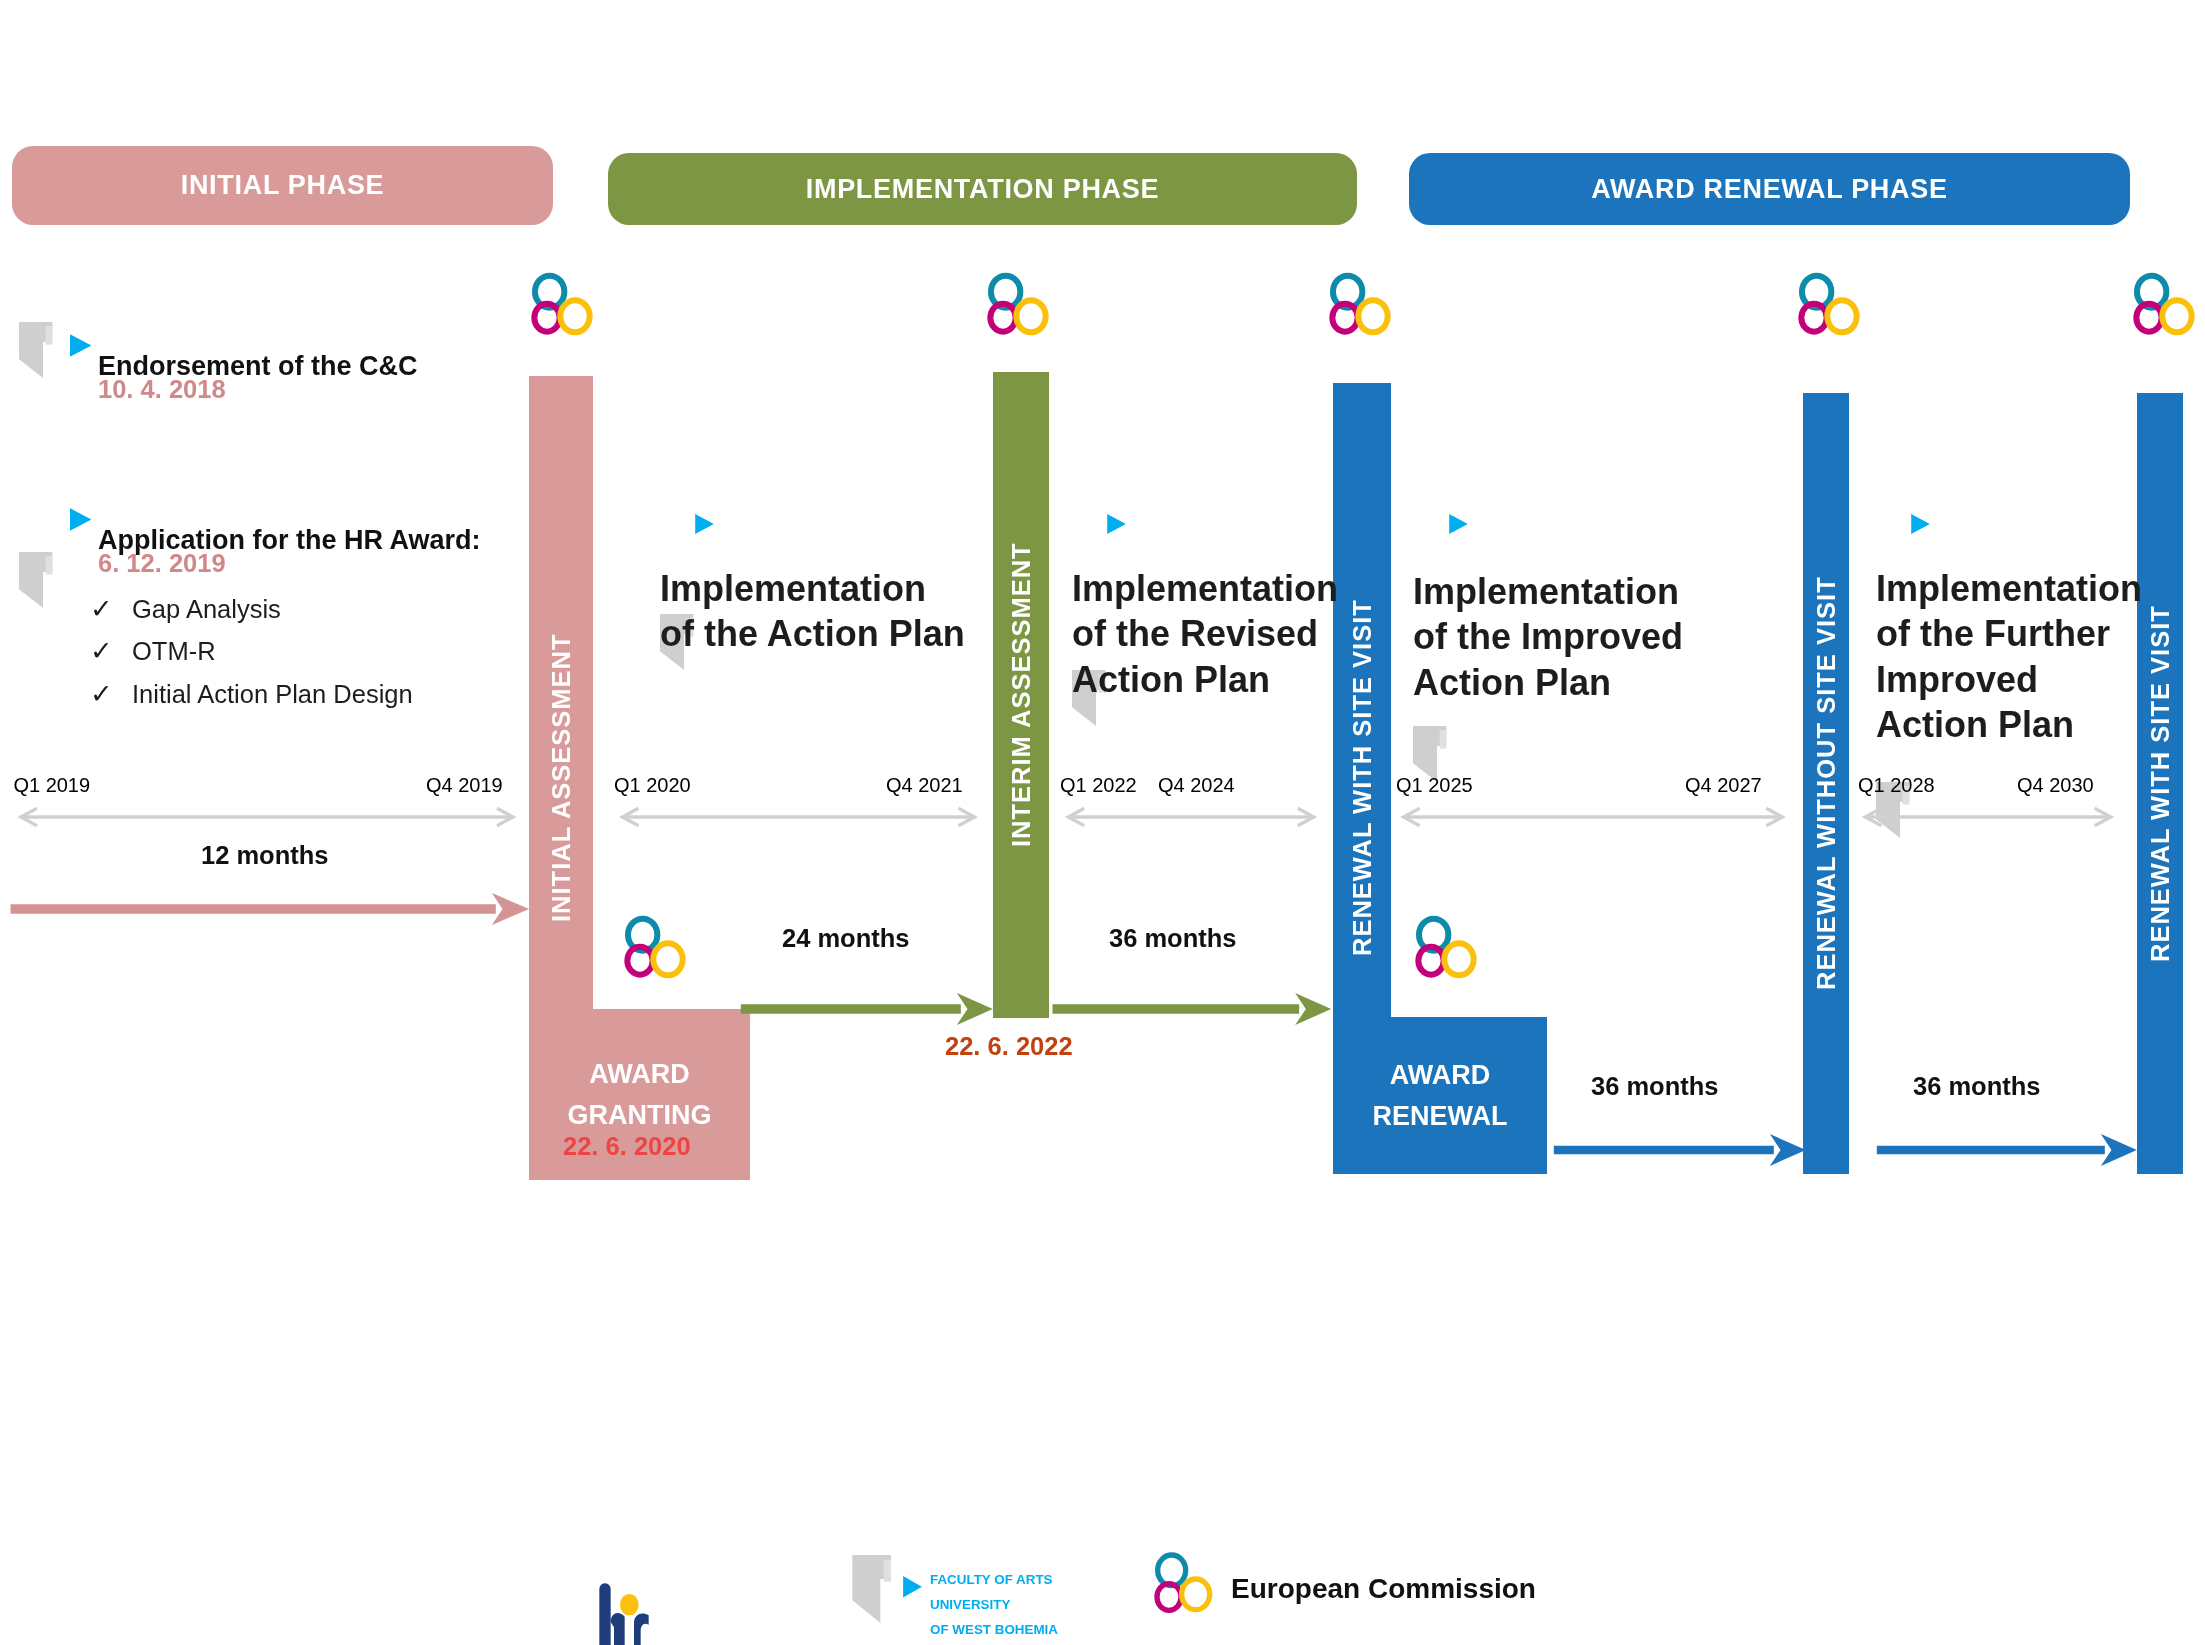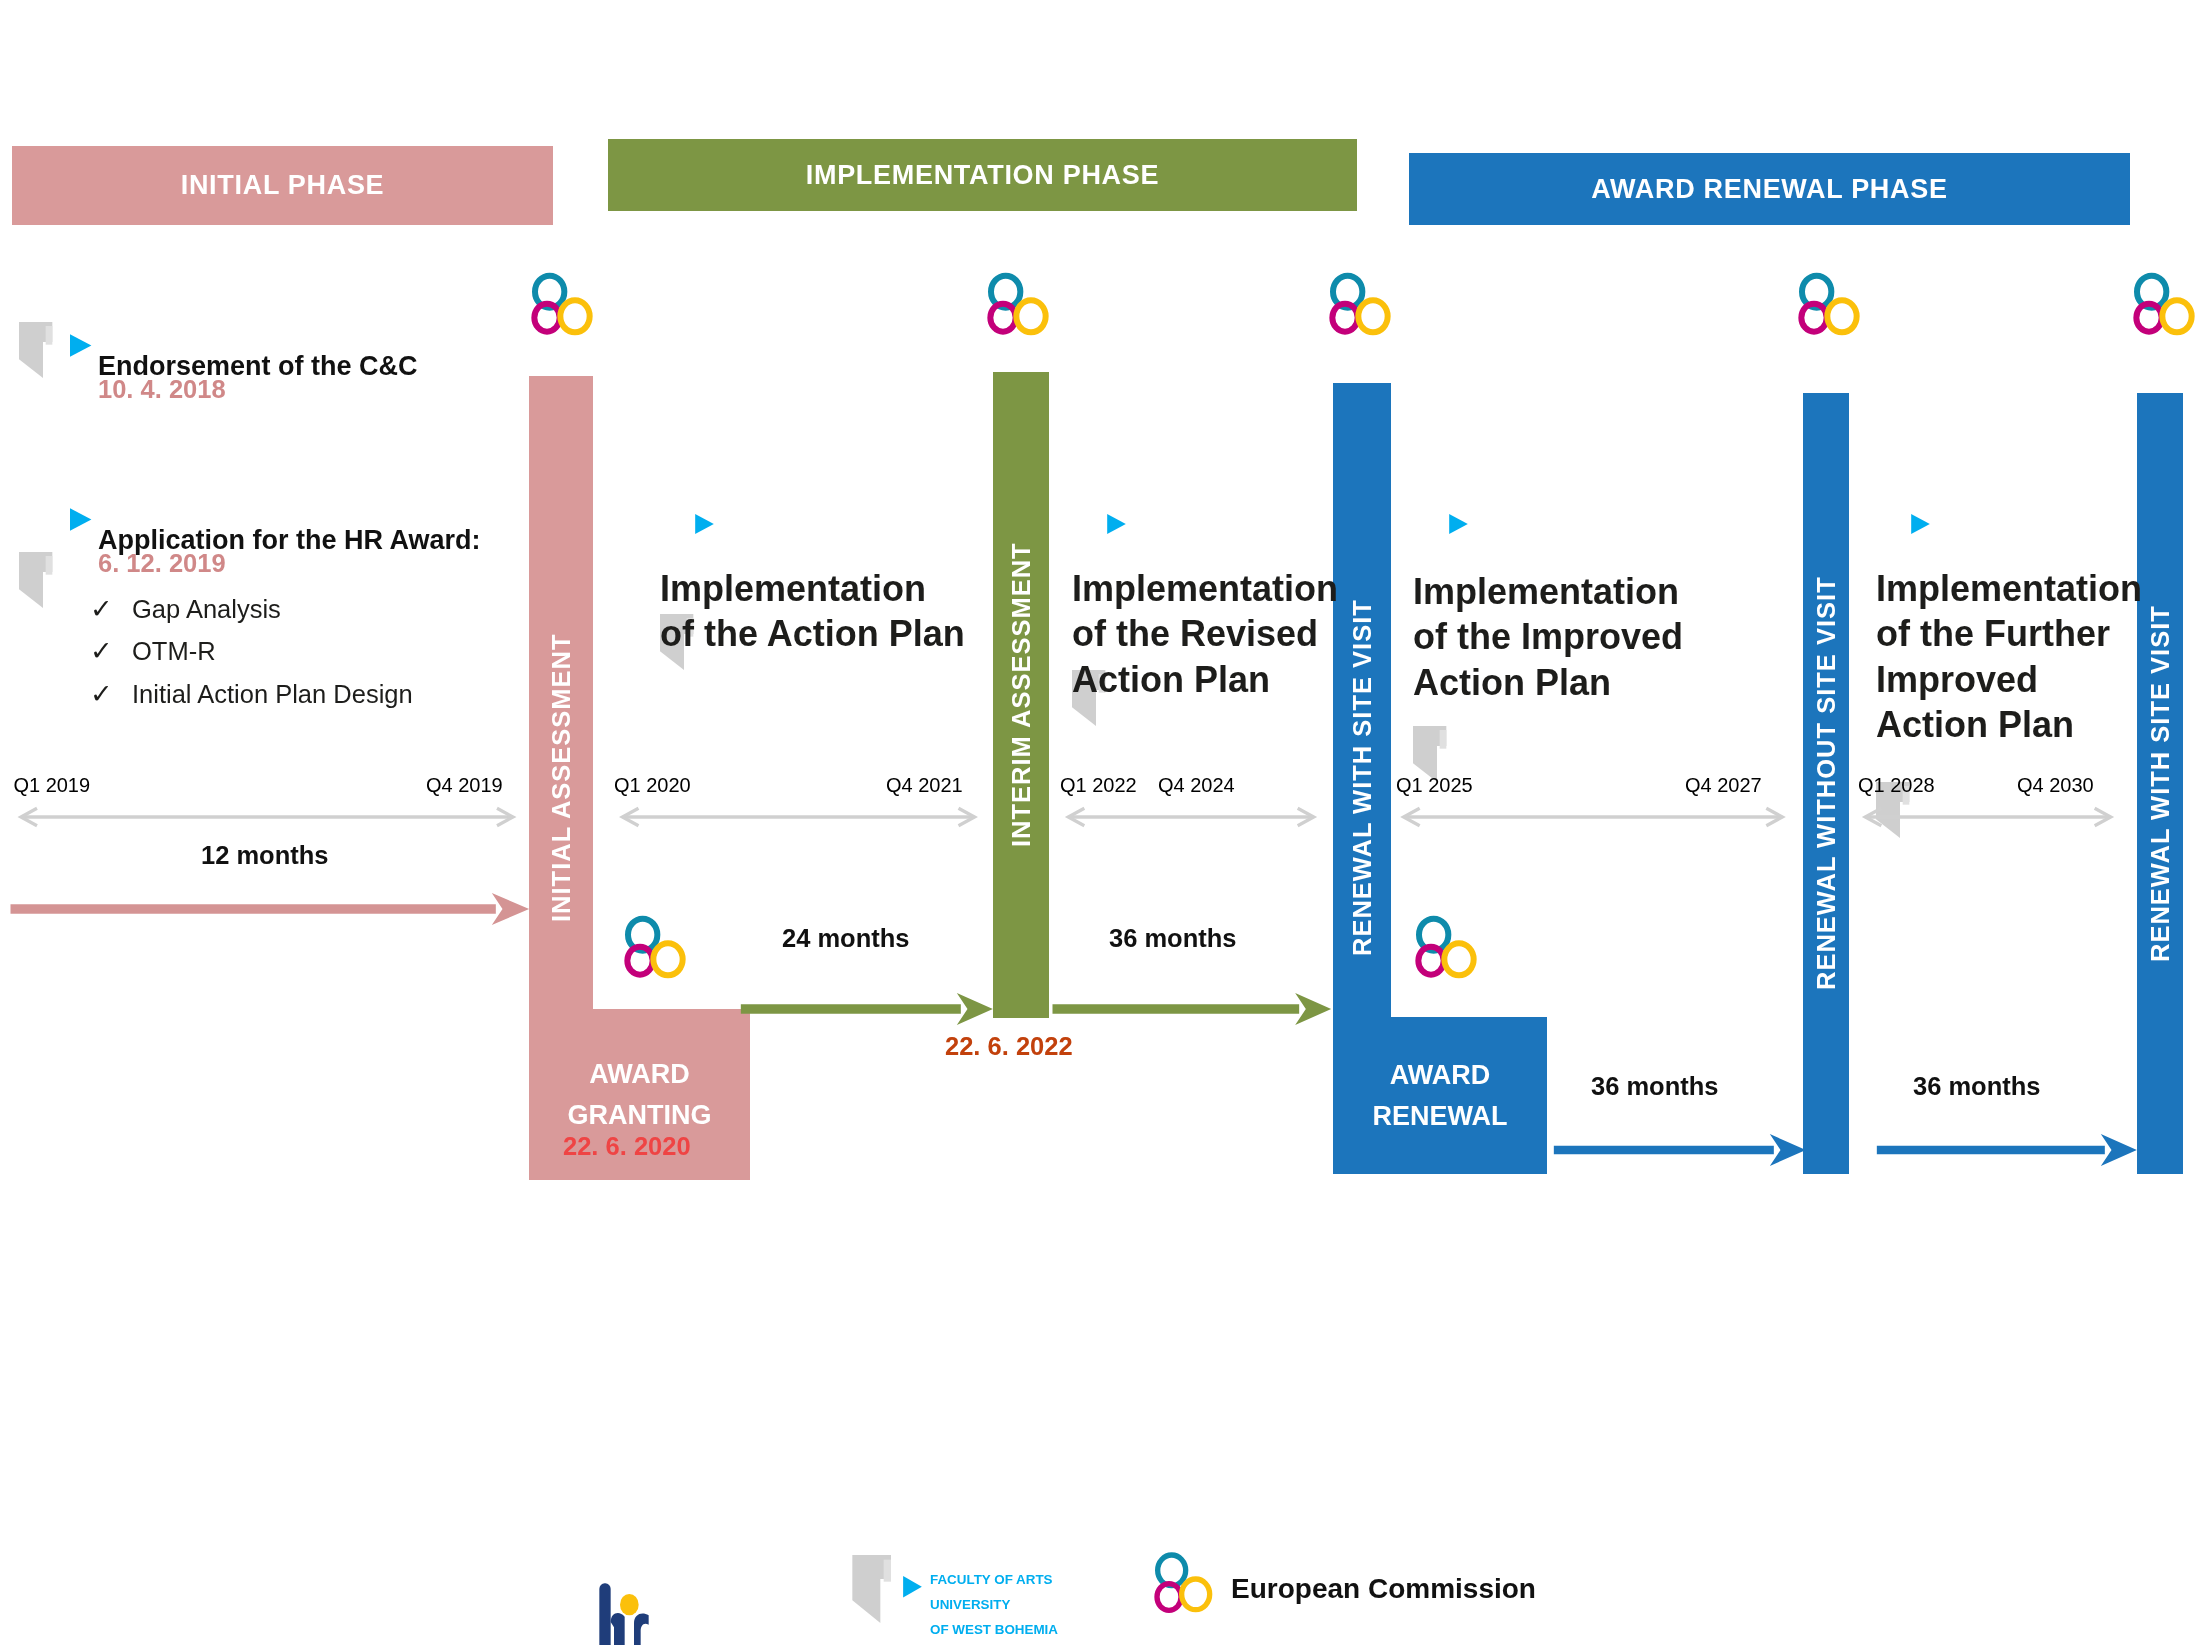--- a/index.html
+++ b/index.html
@@ -1,21 +1,21 @@
 <!DOCTYPE html>
 <html style="font-size:10.7px"><head>
 <meta charset="utf-8">
 <style>
   html,body{margin:0;padding:0;background:#ffffff;}
   body{width:2205px;height:1646px;position:relative;overflow:hidden;
        font-family:"Liberation Sans", sans-serif;color:#1a1a1a;}
   .abs{position:absolute;}
 
   
-  .phasebar{display:flex;align-items:center;justify-content:center;}
+  .phasebar{display:flex;align-items:center;justify-content:center;border-radius:21px;}
   .phasebar span{color:#ffffff;font-weight:bold;font-size:27px;letter-spacing:0.7px;}
 
   
   .vcol{writing-mode:vertical-rl;transform:rotate(180deg);
         display:flex;align-items:center;justify-content:center;
         color:#ffffff;font-weight:bold;font-size:25.5px;letter-spacing:1px;}
 
   
   .awardblock{display:flex;flex-direction:column;align-items:center;
         justify-content:center;color:#fff;font-weight:bold;font-size:27px;line-height:1.5;}
@@ -40,21 +40,21 @@
 
   
   svg{display:block;overflow:visible;}
 </style>
 </head>
 <body>
 
 <div class="abs phasebar" style="left:12px;top:146px;width:541px;height:79px;background:#d99a9a;">
   <span>INITIAL PHASE</span>
 </div>
-<div class="abs phasebar" style="left:608px;top:139px;width:749px;height:72px;background:#7d9644;">
+<div class="abs phasebar" style="left:608px;top:153px;width:749px;height:72px;background:#7d9644;">
   <span>IMPLEMENTATION PHASE</span>
 </div>
 <div class="abs phasebar" style="left:1409px;top:153px;width:721px;height:72px;background:#1c75bc;">
   <span>AWARD RENEWAL PHASE</span>
 </div>
 
 <div class="abs favmark" style="left:19px;top:322px;width:48px;height:56px;">
   <svg width="48" height="56" viewBox="0 0 72 84">
     <path d="M0,0 L50,0 L50,30 L36,30 L36,84 L0,56 Z" fill="#cfcfcf"></path>
     <path d="M40,6 L50,6 L50,34 L40,34 Z" fill="#e0e0e0"></path>

